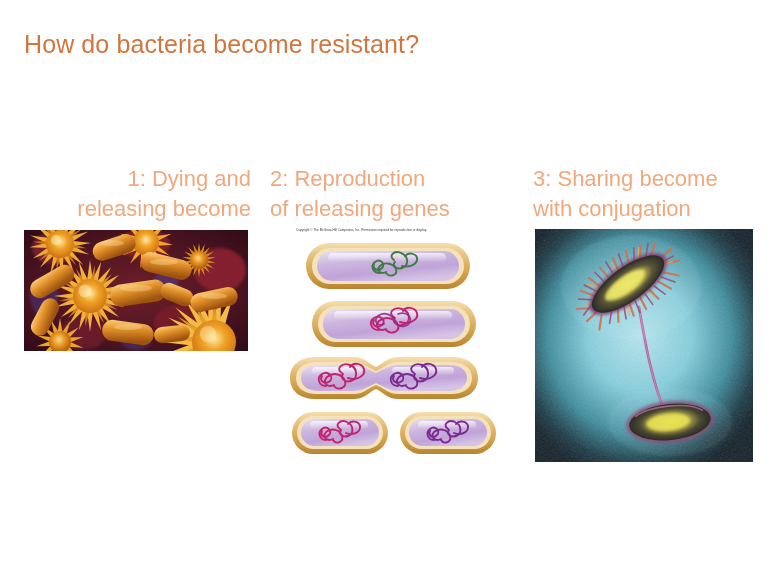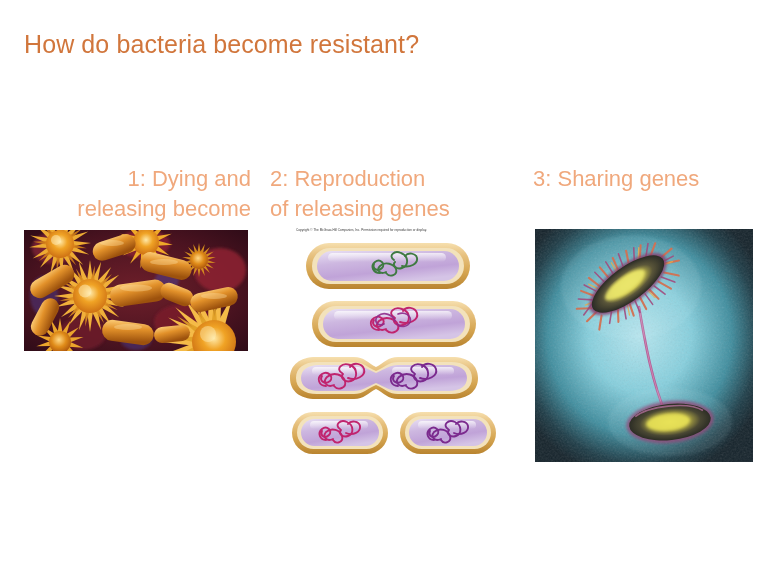--- a/index.html
+++ b/index.html
@@ -446,21 +446,22 @@
           <path d="M178,207 C185,210 193,206 192,200 C191,195 183,194 180,198"></path>
         </g>
       </g>
     </svg>
   </div>
 
   <div class="copyright-line">Copyright © The McGraw-Hill Companies, Inc. Permission required for reproduction or display.</div>
 
   <div class="col col-3">
     <p class="caption">
-      <span class="ln">3: Sharing genes</span>
+      <span class="ln">3: Sharing become</span>
+      <span class="ln">with conjugation</span>
     </p>
   </div>
 
   <div class="figure fig-3">
     <svg viewBox="0 0 218 233" preserveAspectRatio="none">
       <defs>
         <radialGradient id="fieldG" cx="48%" cy="46%" r="62%">
           <stop offset="0%" stop-color="#b6e6ef"></stop>
           <stop offset="38%" stop-color="#86cfdd"></stop>
           <stop offset="68%" stop-color="#3f8d9e"></stop>

